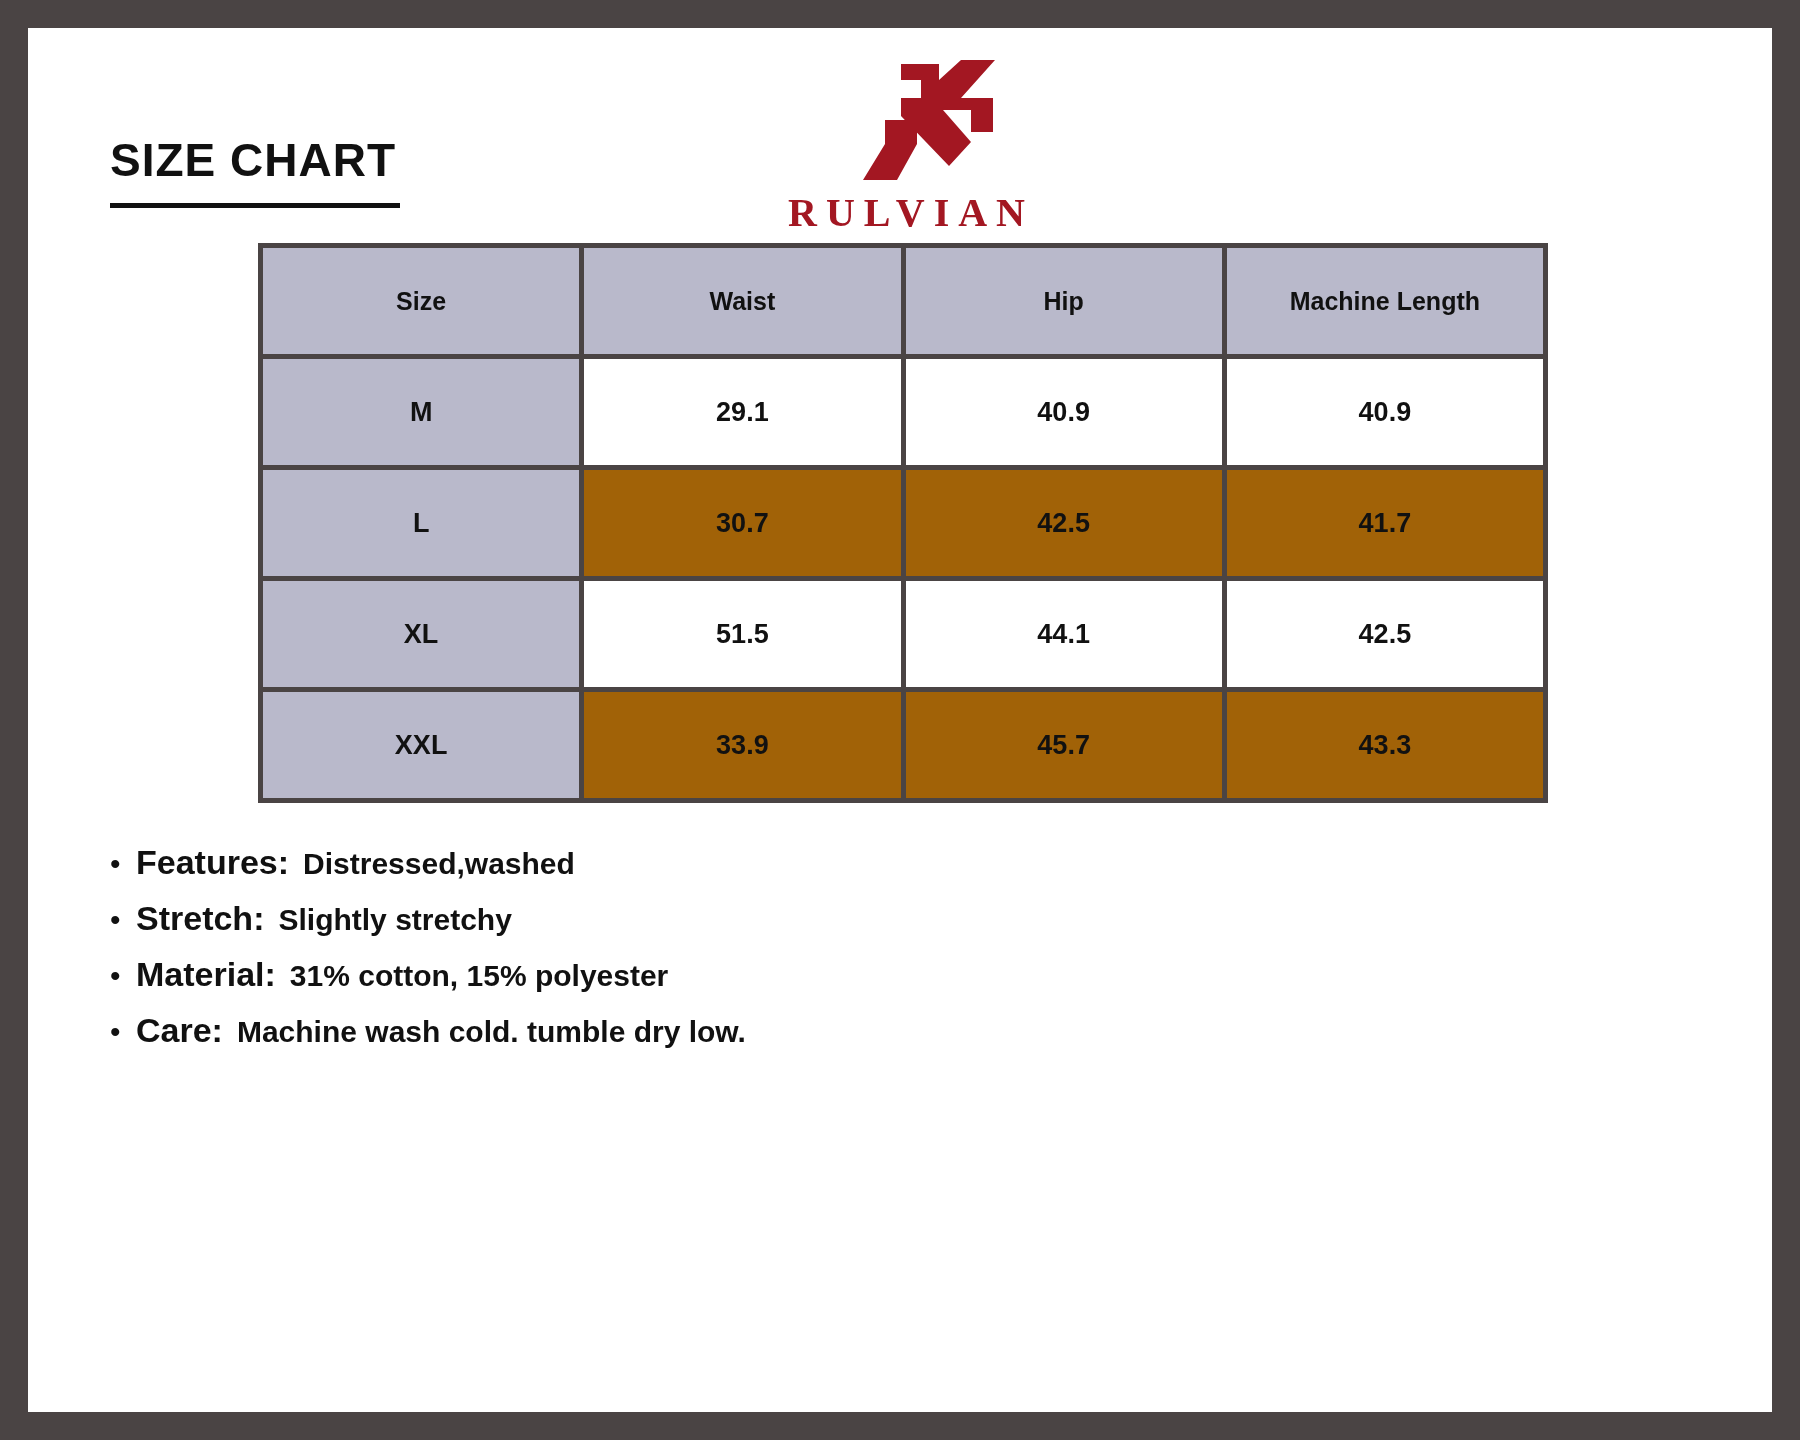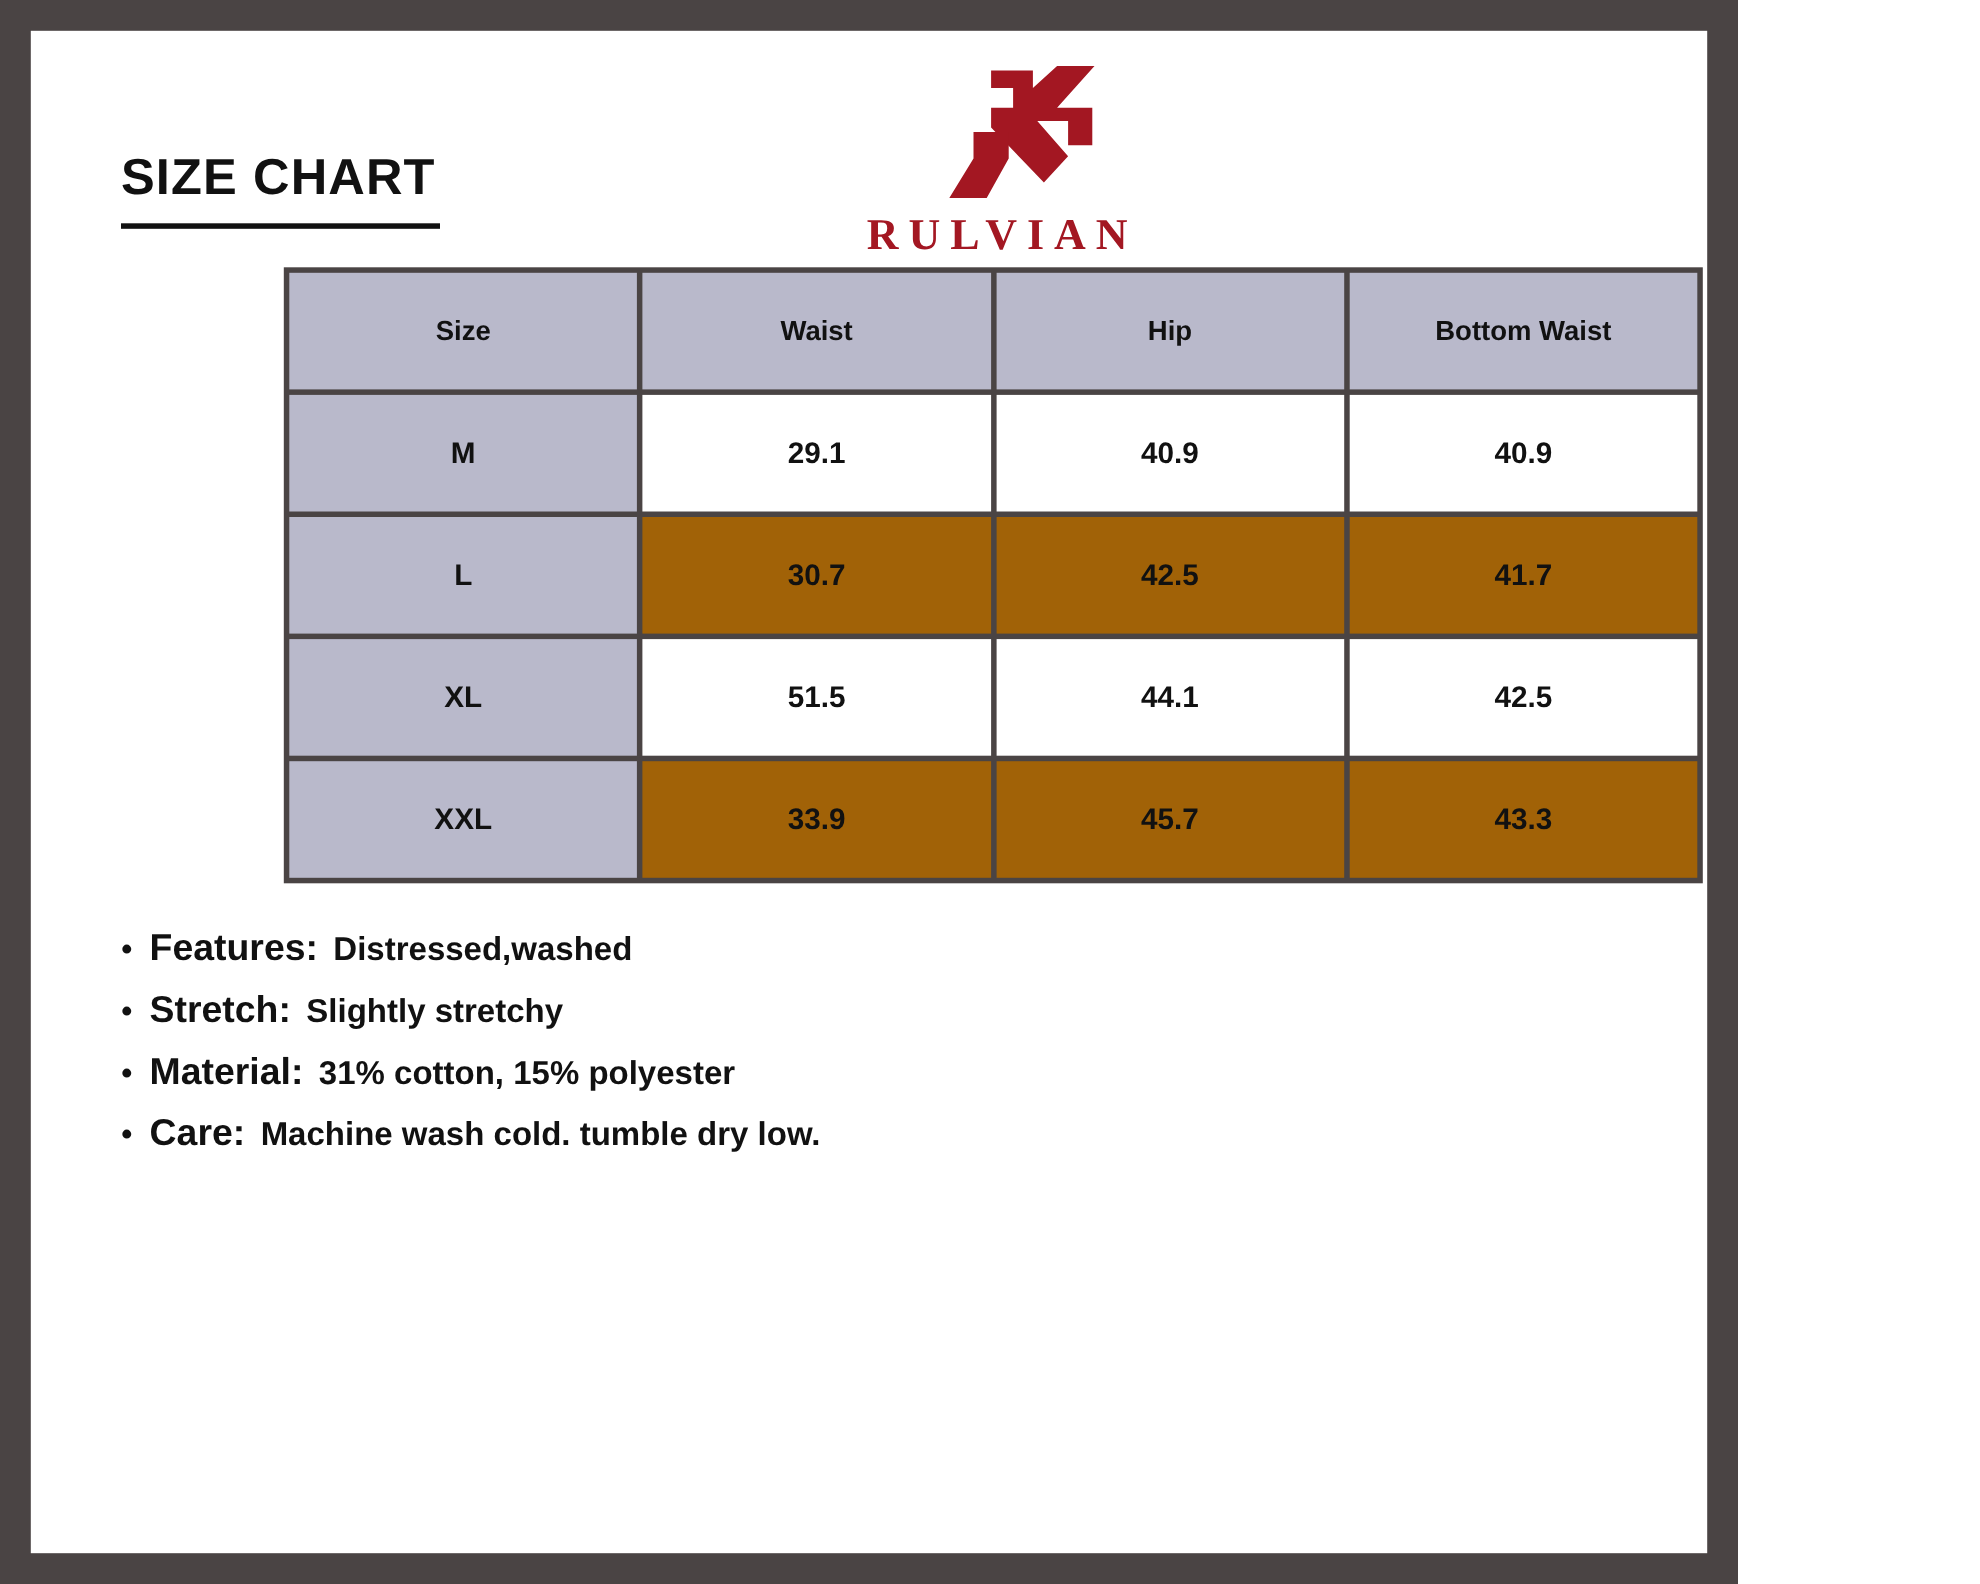--- a/index.html
+++ b/index.html
@@ -8,21 +8,21 @@
     background: #ffffff;
   }
   body {
     width: 1800px;
     height: 1440px;
     font-family: "Liberation Sans", sans-serif;
     overflow: hidden;
   }
   .page {
     box-sizing: border-box;
-    width: 1580px;
+    width: 1800px;
     height: 1440px;
     padding: 28px;
     background: #4a4444;
   }
   .sheet {
     box-sizing: border-box;
     width: 100%;
     height: 100%;
     background: #ffffff;
     position: relative;
@@ -157,21 +157,21 @@
       </div>
     </div>
 
     <div class="table-wrap">
       <table class="size-table">
         <thead>
           <tr>
             <th>Size</th>
             <th>Waist</th>
             <th>Hip</th>
-            <th>Bottom Waist</th>
+            <th>Machine Length</th>
           </tr>
         </thead>
         <tbody>
           <tr>
             <td class="size-cell">M</td>
             <td class="val">29.1</td>
             <td class="val">40.9</td>
             <td class="val">40.9</td>
           </tr>
           <tr class="alt">

